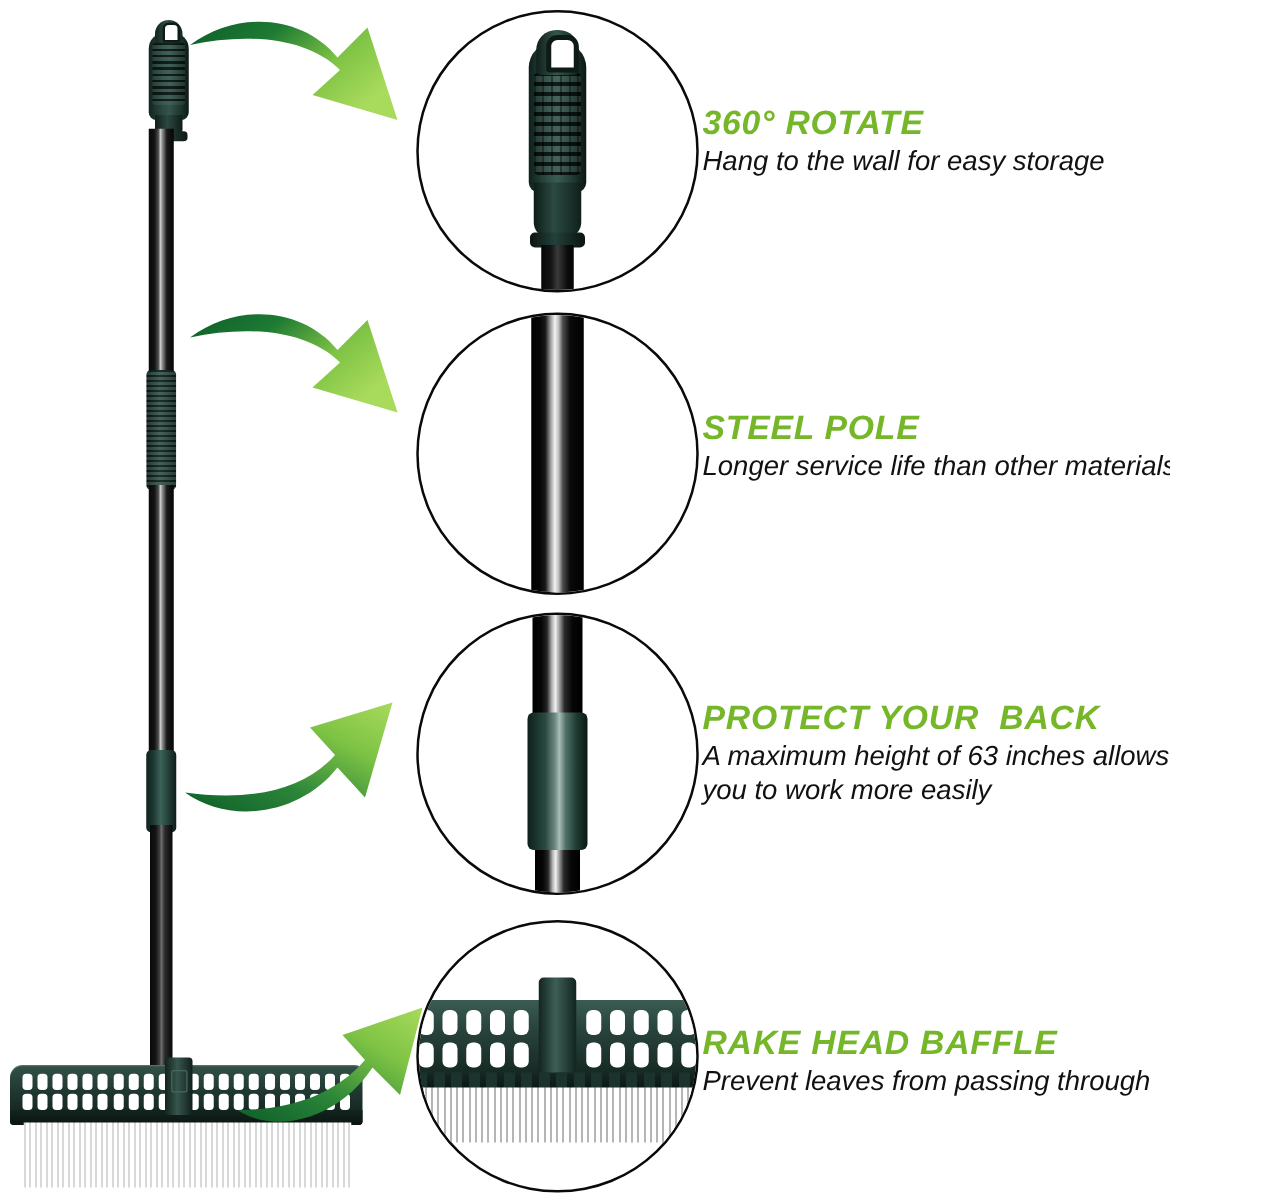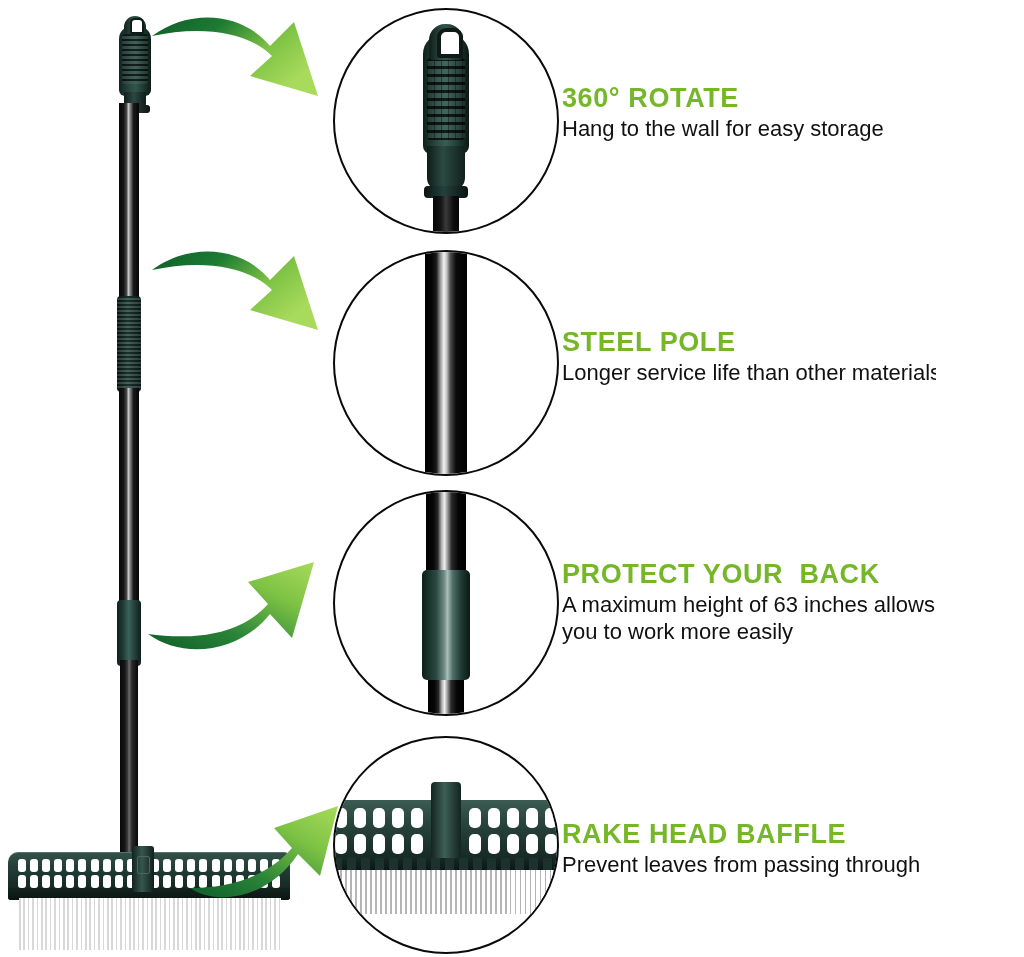--- a/index.html
+++ b/index.html
@@ -10,20 +10,21 @@
   body {
     font-family: "Liberation Sans", sans-serif;
     -webkit-font-smoothing: antialiased;
   }
   #stage {
     position: relative;
     width: 936px;
     height: 957px;
     background: #ffffff;
     overflow: hidden;
+    font-style: italic;
   }
 
   
   #product {
     position: absolute;
     left: 0;
     top: 0;
     width: 330px;
     height: 957px;
   }

